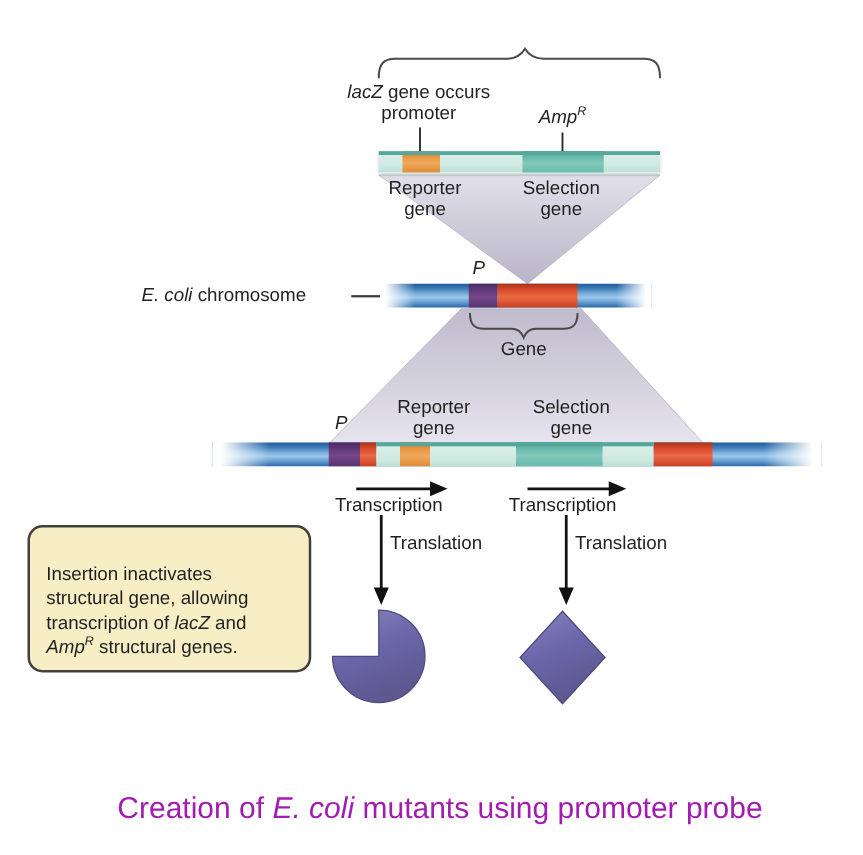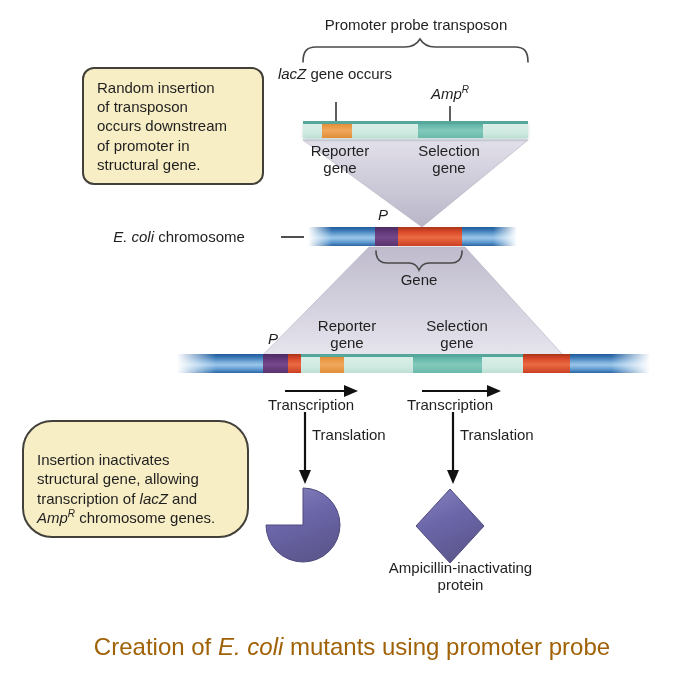--- a/index.html
+++ b/index.html
@@ -25,21 +25,21 @@
   .orange{background:linear-gradient(180deg,#c77c28 0%,#e79440 25%,#f0a85c 55%,#e08d37 100%);}
   .blue{background:linear-gradient(180deg,#1d5c9c 0%,#3a77b4 18%,#7fb3de 45%,#9cc6e9 58%,#superb 0,#5f9bd0 80%,#2b66a4 100%);}
   .blue{background:linear-gradient(180deg,#1d5c9c 0%,#3a77b4 18%,#7fb3de 45%,#9cc6e9 58%,#5f9bd0 80%,#2b66a4 100%);}
   .purple{background:linear-gradient(180deg,#4c2a62 0%,#653a7c 30%,#74488a 55%,#59326e 100%);}
   .red{background:linear-gradient(180deg,#a93418 0%,#d9492a 25%,#ea6a43 55%,#cc3f22 100%);}
   .topline{position:absolute;top:0;height:3px;background:#55a79b;}
   .fade-l{position:absolute;top:-1px;bottom:-1px;background:linear-gradient(90deg,#ffffff 15%,rgba(255,255,255,0));}
   .fade-r{position:absolute;top:-1px;bottom:-1px;background:linear-gradient(270deg,#ffffff 15%,rgba(255,255,255,0));}
   .shadow{box-shadow:0 2px 3px rgba(110,150,145,0.35);}
   svg{position:absolute;left:0;top:0;}
-  #caption{font-size:24px;text-align:center;color:#a16207;}
+  #caption{font-size:24px;text-align:center;color:#a21caf;}
 </style>
 </head>
 <body>
 
 <div id="canvas">
 
   <svg width="690" height="684" viewBox="0 0 690 684">
     <defs>
       <linearGradient id="gUp" x1="0" y1="0" x2="0" y2="1">
         <stop offset="0" stop-color="#e2e0ea"></stop>
@@ -82,30 +82,25 @@
     </g>
     <g>
       <line x1="453" y1="412" x2="453" y2="471" stroke="#111" stroke-width="2.2"></line>
       <polygon points="447,470 459,470 453,484" fill="#111"></polygon>
     </g>
 
     <path d="M303,525 L303,488 A37,37 0 1 1 266,525 Z" fill="url(#gPurple)" stroke="#4e4a7e" stroke-width="1"></path>
     <polygon points="450,489 484,526 450,563 416,526" fill="url(#gPurple)" stroke="#4e4a7e" stroke-width="1"></polygon>
   </svg>
 
-  <div class="abs lbl" style="left:266px;top:16px;width:300px;">Promoter probe transposon</div>
 
-  <div class="abs callout" style="left:82px;top:67px;width:182px;">Random insertion
-of transposon
-occurs downstream
-of promoter in
-structural gene.</div>
 
   <div class="abs lbl" style="left:260px;top:65px;width:150px;">
     <div><i class="it">lacZ</i><span> gene occurs</span></div>
+    <div>promoter</div>
   </div>
 
   <div class="abs lbl" style="left:410px;top:84px;width:80px;">
     <i class="it">Amp</i><sup>R</sup>
   </div>
 
   <div class="bar shadow" style="left:303px;top:121px;width:225px;height:17px;">
     <div class="seg mint" style="left:0;width:225px;"></div>
     <div class="seg orange" style="left:19px;width:30px;"></div>
     <div class="seg teal" style="left:115px;width:65px;"></div>
@@ -153,27 +148,25 @@
     <div class="fade-l" style="left:0;width:46px;"></div>
     <div class="fade-r" style="right:0;width:46px;"></div>
   </div>
 
   <div class="abs lbl" style="left:256px;top:396px;width:110px;">Transcription</div>
   <div class="abs lbl" style="left:395px;top:396px;width:110px;">Transcription</div>
 
   <div class="abs lbl" style="left:312px;top:426px;width:100px;text-align:left;">Translation</div>
   <div class="abs lbl" style="left:460px;top:426px;width:100px;text-align:left;">Translation</div>
 
-  <div class="abs callout" style="left:22px;top:420px;width:227px;border-radius:30px;">
+  <div class="abs callout" style="left:22px;top:420px;width:227px;">
     <span>Insertion inactivates
 structural gene, allowing
 transcription of </span><i class="it">lacZ</i><span> and
-</span><i class="it">Amp</i><sup>R</sup><span> chromosome genes.</span>
+</span><i class="it">Amp</i><sup>R</sup><span> structural genes.</span>
   </div>
 
-  <div class="abs lbl pre" style="left:368px;top:559px;width:185px;">Ampicillin-inactivating
-protein</div>
 
   <div id="caption" class="abs" style="left:14px;top:633px;width:676px;">
     <span>Creation of </span><i class="it">E. coli</i><span> mutants using promoter probe</span>
   </div>
 
 </div>
 
 </body></html>

